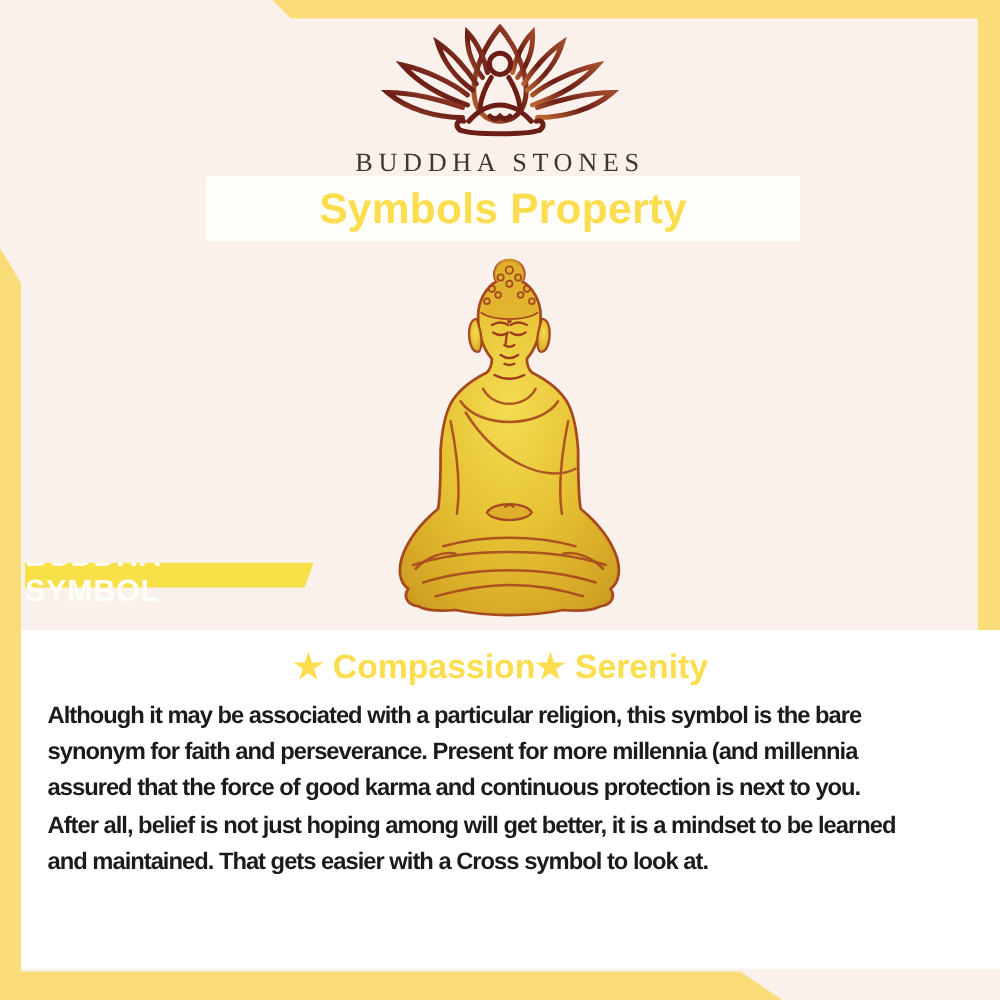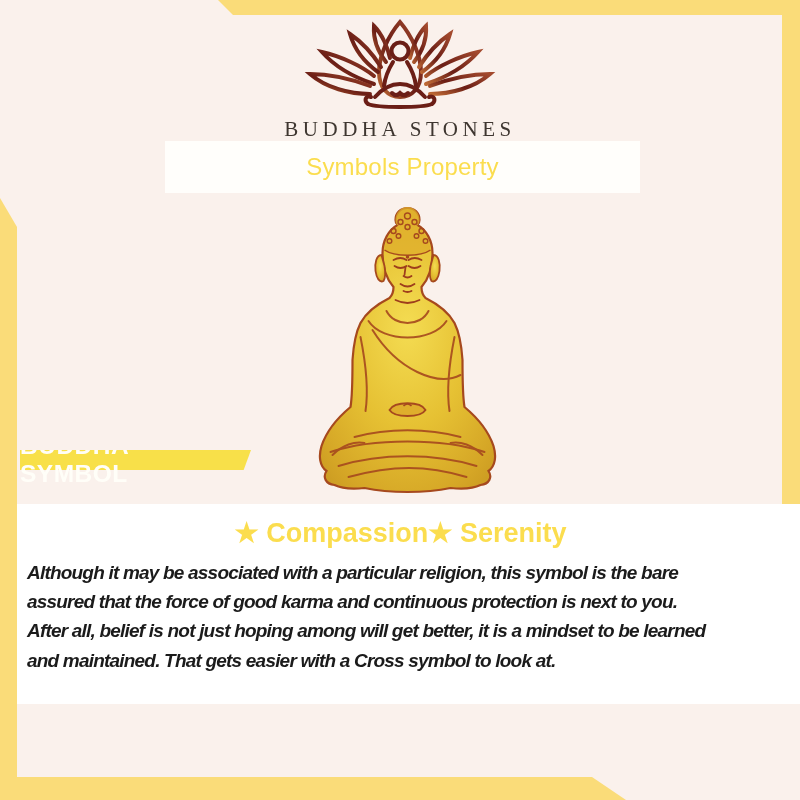--- a/index.html
+++ b/index.html
@@ -27,49 +27,49 @@
     margin-top:3px; font-family:"Liberation Serif", serif;
     font-size:21px; letter-spacing:4.5px; color:#3E3630; font-weight:500;
   }
 
   
   #title-banner {
     position:absolute; left:165px; top:141px; width:475px; height:52px;
     background:#FFFEFB; display:flex; align-items:center; justify-content:center;
   }
   #title-banner .title-text {
-    font-size:24px; font-weight:400; color: var(--accent-yellow, #FBDD4E);
+    font-size:34px; font-weight:700; color: var(--accent-yellow, #FBDD4E);
     letter-spacing:0.2px;
   }
 
   
   #statue-wrap { position:absolute; left:300px; top:205px; width:215px; height:290px; }
 
   
   #statue-ribbon {
     position:absolute; left:20px; top:450px; width:231px; height:20px;
     background: var(--ribbon-yellow, #F8E049);
     clip-path: polygon(0 0, 231px 0, 217px 38px, 0 38px);
     display:flex; align-items:center; justify-content:center;
   }
   #statue-ribbon .ribbon-text {
     font-size:24.5px; font-weight:700; color:#FFFEF8;
     letter-spacing:0.5px; padding-right:10px;
   }
 
   
   #content-box {
-    position:absolute; left:17px; top:504px; width:783px; height:200px;
+    position:absolute; left:17px; top:504px; width:783px; height:271px;
     background: var(--content-white, #FFFFFF);
   }
   #content-heading {
     margin-top:13px; text-align:center; padding-right:16px;
     font-size:27px; font-weight:700; color: var(--accent-yellow, #FBDD4E);
   }
-  #description { margin:9px 0 0 10px;font-style:italic; }
+  #description { margin:9px 0 0 21px; }
   .para-line {
     white-space:nowrap; font-weight:700; font-size:19px;
     letter-spacing:-0.8px; line-height:29.2px;
     color: var(--text-black, #1B1B1B);
   }
 </style>
 </head>
 <body>
 
 <div id="canvas">
@@ -201,19 +201,20 @@
   </div>
 
   <div id="statue-ribbon">
     <span class="ribbon-text">BUDDHA SYMBOL</span>
   </div>
 
   <div id="content-box">
     <div id="content-heading">★ Compassion★ Serenity</div>
     <div id="description">
         <div class="para-line">Although it may be associated with a particular religion, this symbol is the bare</div>
+        <div class="para-line">synonym for faith and perseverance. Present for more millennia (and millennia</div>
         <div class="para-line">assured that the force of good karma and continuous protection is next to you.</div>
         <div class="para-line">After all, belief is not just hoping among will get better, it is a mindset to be learned</div>
         <div class="para-line">and maintained. That gets easier with a Cross symbol to look at.</div>
       </div>
   </div>
 
 </div>
 
 </body></html>

